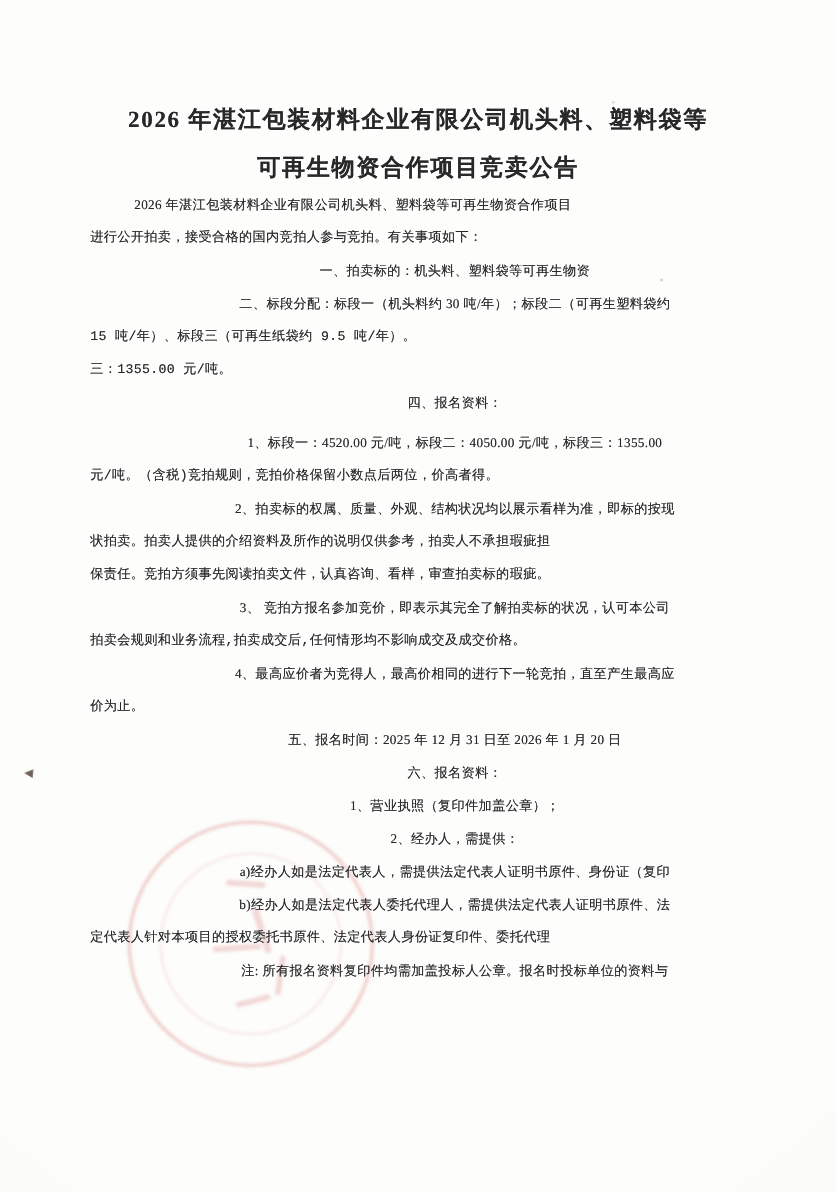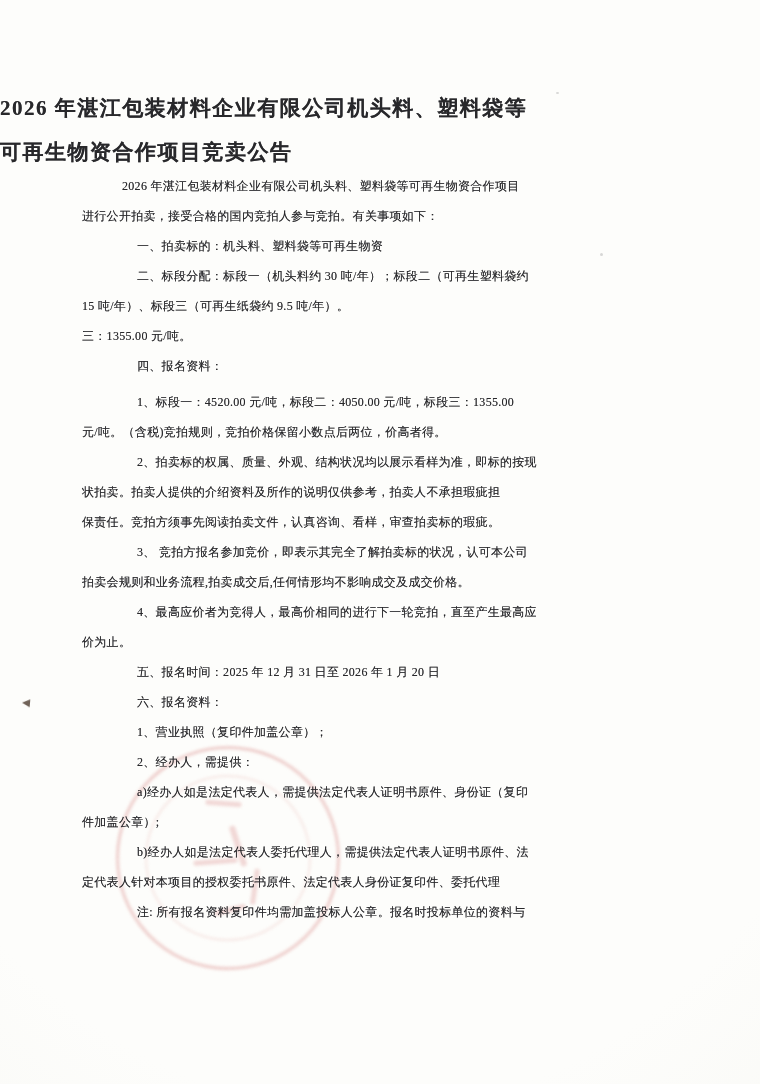--- a/index.html
+++ b/index.html
@@ -10,40 +10,40 @@
   }
   .page {
     position: relative;
     width: 760px; height: 1084px;
     overflow: hidden;
     color: #28282b;
     background: radial-gradient(ellipse 130% 110% at 48% 42%, #fdfdfb 55%, #f6f6f2 90%, #efefec 100%);
   }
   .title-block {
     position: absolute; top: 86px; left: 0; width: 100%;
-    text-align: left;
+    text-align: center;
     font-weight: 700;
     font-size: 21px;
     line-height: 44px;
     letter-spacing: 1.5px;
     text-shadow: 0 0 0.6px rgba(30,30,34,0.7);
   }
   .title-line { height: 44px; }
   .doc-body {
     position: absolute; top: 171px; left: 82px; width: 608px;
     font-size: 12px;
   }
   .line {
     white-space: nowrap;
     height: 30px; line-height: 30px;
     letter-spacing: 0.3px;
     text-shadow: 0 0 0.5px rgba(35,35,40,0.55);
   }
-  .flush   { padding-left: 0; }
-  .indent  { padding-left: 55px; }
+  .flush   { padding-left: 0; font-family: Liberation Mono, monospace; }
+  .indent  { padding-left: 55px; text-align: center; }
   .indent2 { padding-left: 40px; }
   .gap     { margin-top: 6px; }
 
   
   .stamp {
     position: absolute; left: 116px; top: 746px;
     width: 218px; height: 218px;
     border-radius: 50%;
     border: 3.5px solid rgba(207,110,104,0.32);
     transform: rotate(-10deg);
@@ -118,21 +118,20 @@
       <div class="line flush">保责任。竞拍方须事先阅读拍卖文件，认真咨询、看样，审查拍卖标的瑕疵。</div>
       <div class="line indent">3、 竞拍方报名参加竞价，即表示其完全了解拍卖标的状况，认可本公司</div>
       <div class="line flush">拍卖会规则和业务流程,拍卖成交后,任何情形均不影响成交及成交价格。</div>
       <div class="line indent">4、最高应价者为竞得人，最高价相同的进行下一轮竞拍，直至产生最高应</div>
       <div class="line flush">价为止。</div>
       <div class="line indent">五、报名时间：2025 年 12 月 31 日至 2026 年 1 月 20 日</div>
       <div class="line indent">六、报名资料：</div>
       <div class="line indent">1、营业执照（复印件加盖公章）；</div>
       <div class="line indent">2、经办人，需提供：</div>
       <div class="line indent">a)经办人如是法定代表人，需提供法定代表人证明书原件、身份证（复印</div>
-      <div class="line flush">件加盖公章）;</div>
       <div class="line indent">b)经办人如是法定代表人委托代理人，需提供法定代表人证明书原件、法</div>
       <div class="line flush">定代表人针对本项目的授权委托书原件、法定代表人身份证复印件、委托代理</div>
       <div class="line indent">注: 所有报名资料复印件均需加盖投标人公章。报名时投标单位的资料与</div>
     </div>
 
   <div class="artifact-arrow"></div>
   <div class="speck s1"></div>
   <div class="speck s2"></div>
 
 </div>

